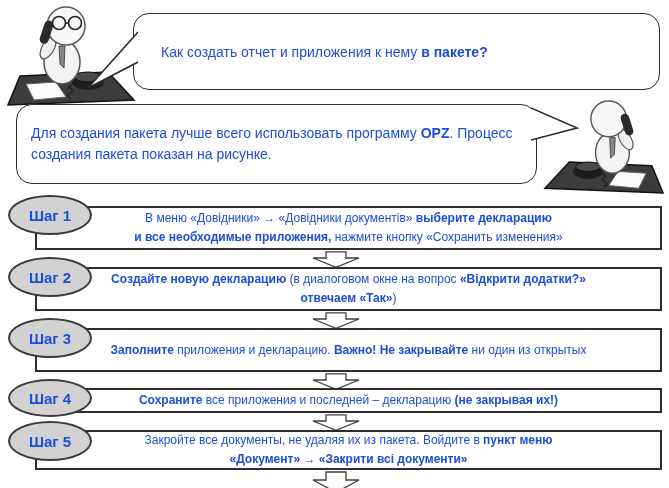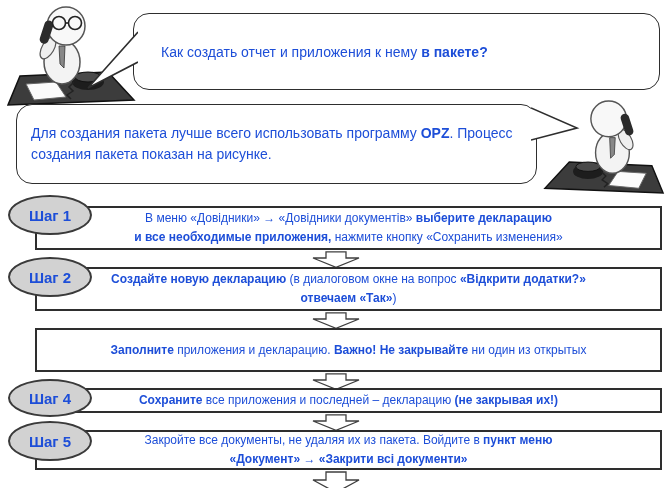--- a/index.html
+++ b/index.html
@@ -109,20 +109,23 @@
   <div class="step-ellipse e2">
     <span>Шаг 2</span>
   </div>
   <svg class="arrow a2" width="48" height="17" viewBox="0 0 48 17">
     <path d="M14,0.8 H34 V7 H47 L24,16.3 L1,7 H14 Z" fill="#fff" stroke="#3f3f3f" stroke-width="1.3"></path>
   </svg>
 
   <div class="step-box s3">
     <div><span class="b">Заполните</span><span> приложения и декларацию. </span><span class="b">Важно! Не закрывайте</span><span> ни один из открытых</span><br></div>
   </div>
+  <div class="step-ellipse e3">
+    <span>Шаг 3</span>
+  </div>
   <svg class="arrow a3" width="48" height="17" viewBox="0 0 48 17">
     <path d="M14,0.8 H34 V7 H47 L24,16.3 L1,7 H14 Z" fill="#fff" stroke="#3f3f3f" stroke-width="1.3"></path>
   </svg>
 
   <div class="step-box s4">
     <div><span class="b">Сохраните</span><span> все приложения и последней – декларацию </span><span class="b">(не закрывая их!)</span></div>
   </div>
   <div class="step-ellipse e4">
     <span>Шаг 4</span>
   </div>

